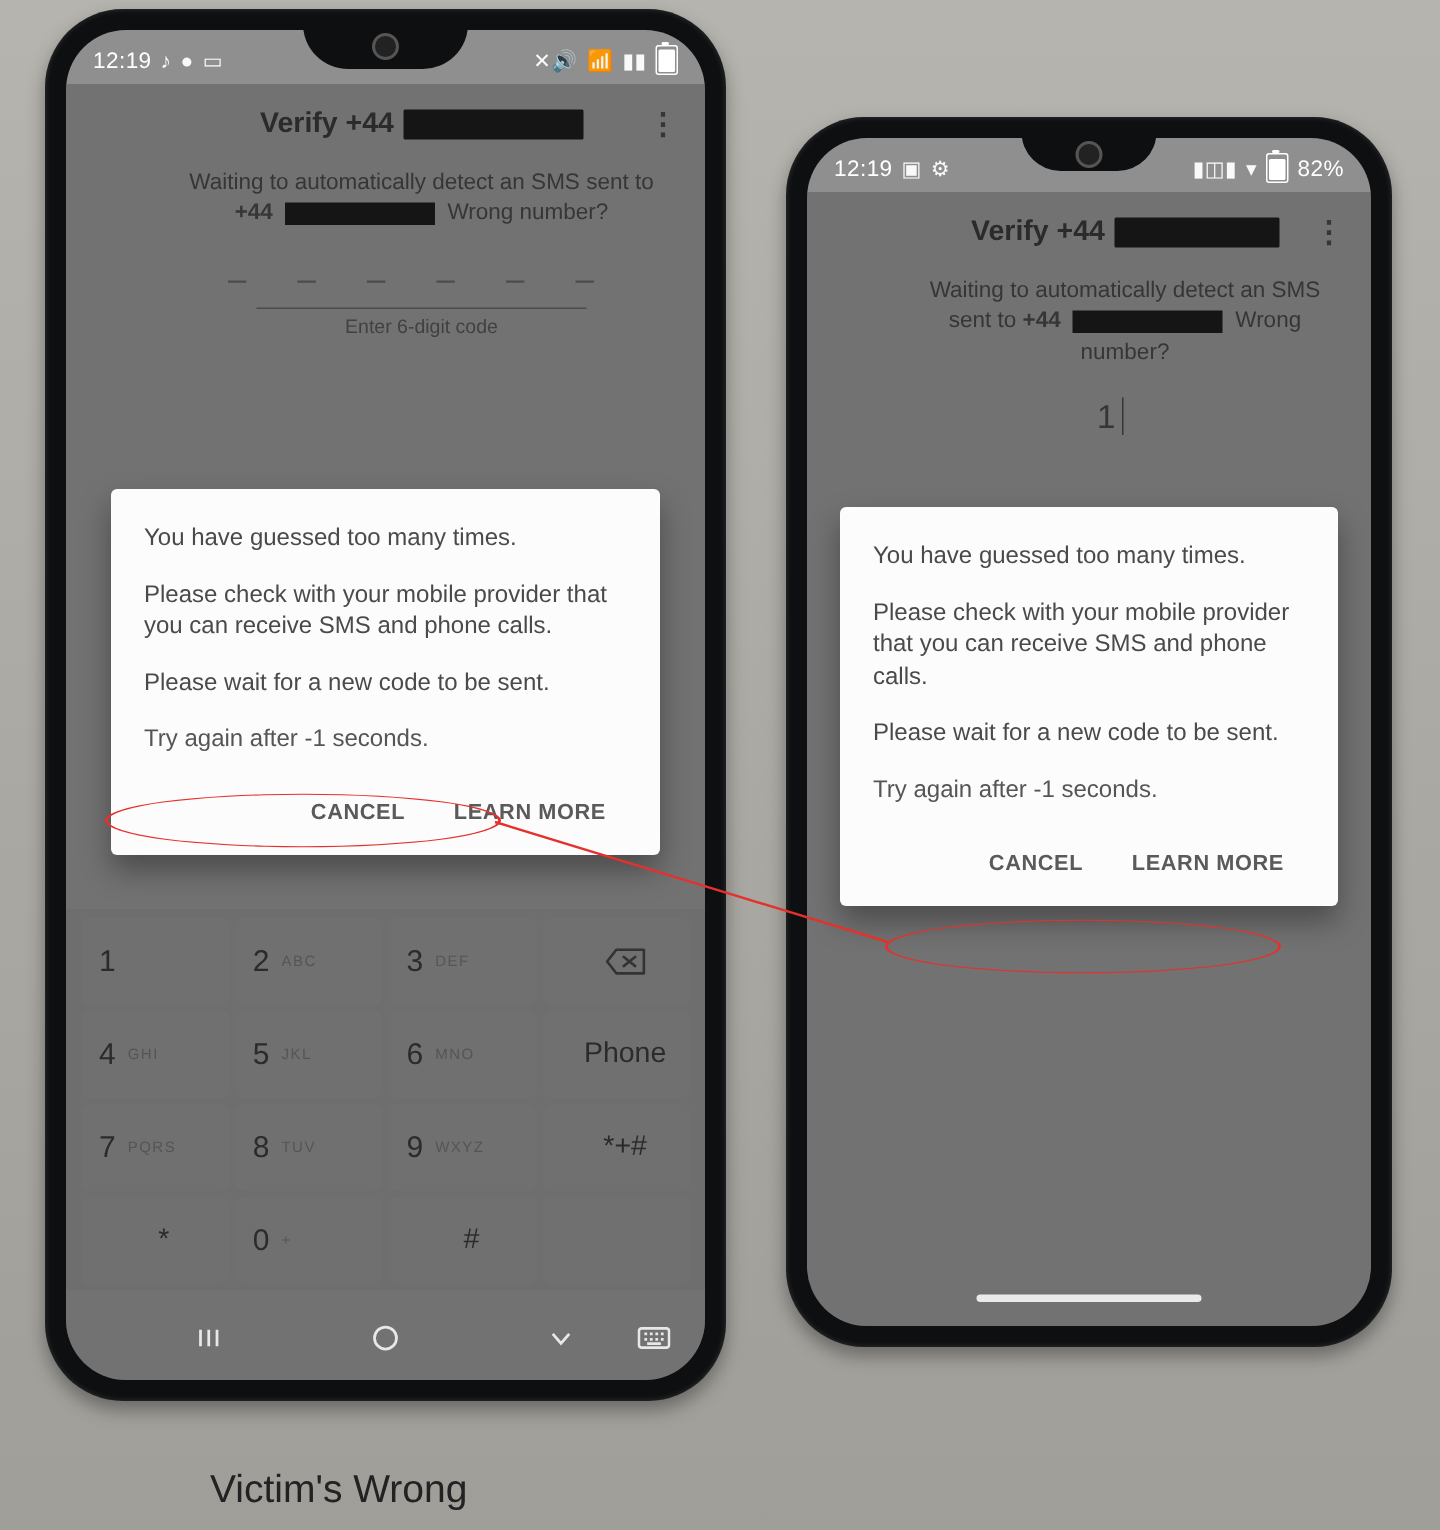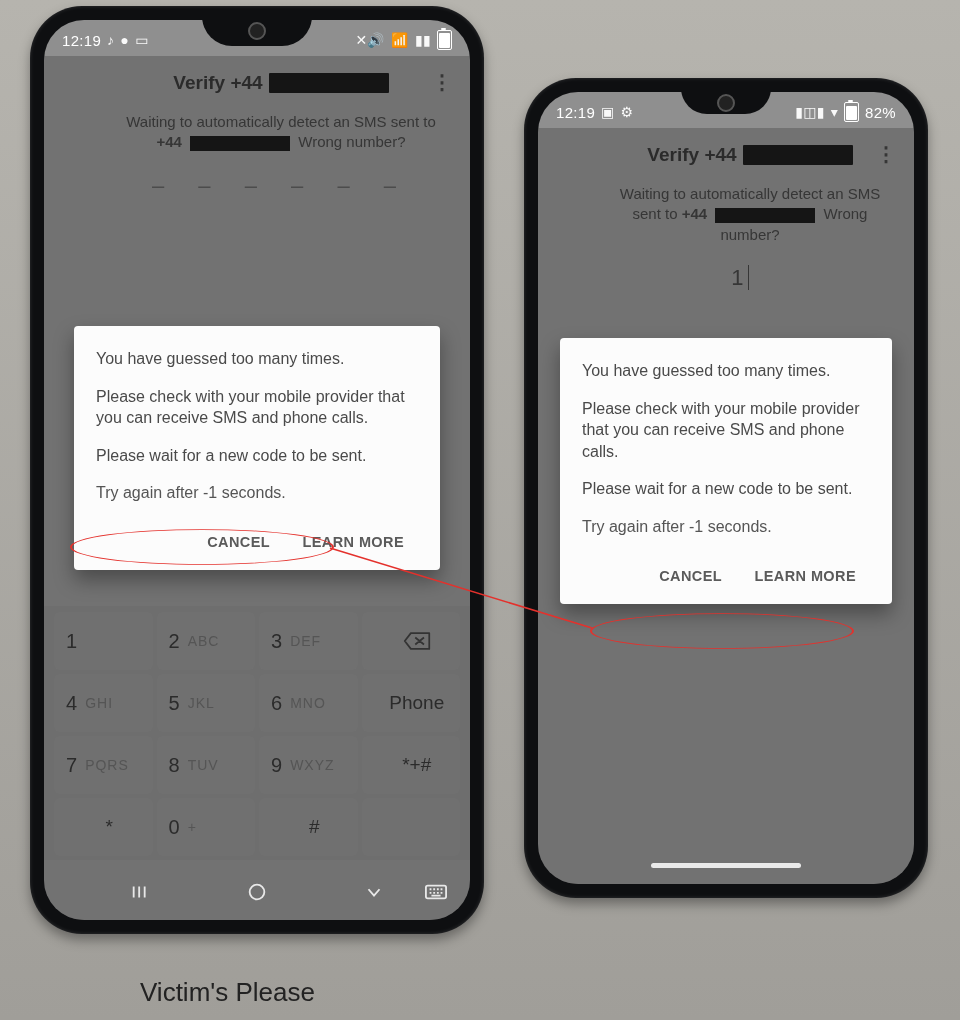--- a/index.html
+++ b/index.html
@@ -68,21 +68,21 @@
   .ellipse{position:absolute;border:2.5px solid #e4312c;border-radius:50%;
            transform:scaleY(.38);pointer-events:none;}
 
   
   .keypad{position:absolute;left:0;right:0;bottom:60px;padding:6px 10px 4px;
           display:grid;grid-template-columns:repeat(4,1fr);grid-auto-rows:58px;
           gap:4px;background:rgba(90,90,90,.15);}
   .key{display:flex;align-items:center;justify-content:flex-start;
        padding-left:12px;font-size:20px;color:#2b2b2b;position:relative;
        border-radius:6px;background:rgba(255,255,255,.02);}
-  .key .sub{font-size:14px;letter-spacing:1px;color:#555;margin-left:8px;}
+  .key .sub{font-size:10px;letter-spacing:1px;color:#555;margin-left:8px;}
   .key.action{justify-content:center;font-size:19px;}
   .key.back svg{width:28px;height:20px;}
   .navbar{position:absolute;bottom:0;left:0;right:0;height:56px;
           display:flex;align-items:center;justify-content:space-evenly;color:#eee;}
   .navbtn{width:40px;height:26px;display:flex;align-items:center;justify-content:center;}
   .navbar svg{width:22px;height:22px;fill:none;stroke:#e8e8e8;stroke-width:2;}
 
   .gesture-bar{position:absolute;bottom:16px;left:50%;transform:translateX(-50%);
                width:150px;height:5px;border-radius:3px;background:#eaeaea;}
 
@@ -121,20 +121,21 @@
           <span class="redact"></span>
           <span class="menu">⋮</span>
         </div>
         <div class="hint">
           <span>Waiting to automatically detect an SMS sent to</span><br>
           <b>+44</b>
           <span class="redact-sm"></span>
           <span>Wrong number?</span>
         </div>
         <div class="code-line">– – –  – – –</div>
+        <div class="enter-hint">Enter 6-digit code</div>
 
         <div class="dim"></div>
 
         <div class="dialog" style="left:30px;right:30px;top:270px;">
           <p>You have guessed too many times.</p>
           <p>Please check with your mobile provider that you can receive SMS and phone calls.</p>
           <p>Please wait for a new code to be sent.</p>
           <p style="color:#555;">Try again after -1 seconds.</p>
           <div class="dlg-actions">
             <button class="dlg-btn">CANCEL</button>
@@ -284,14 +285,14 @@
       </div>
     </div>
   </div>
 
   <div class="ellipse" style="left:70px;top:500px;width:260px;height:90px;"></div>
   <div class="ellipse" style="left:590px;top:584px;width:260px;height:90px;"></div>
   <svg class="connector" style="left:0;top:0;width:960px;height:1020px;">
     <line x1="330" y1="548" x2="592" y2="628" stroke="#e4312c" stroke-width="1.6"></line>
   </svg>
 
-  <div class="caption cap-left">Victim's Please</div>
+  <div class="caption cap-left">Victim's Wrong</div>
 </div>
 
 </body></html>

